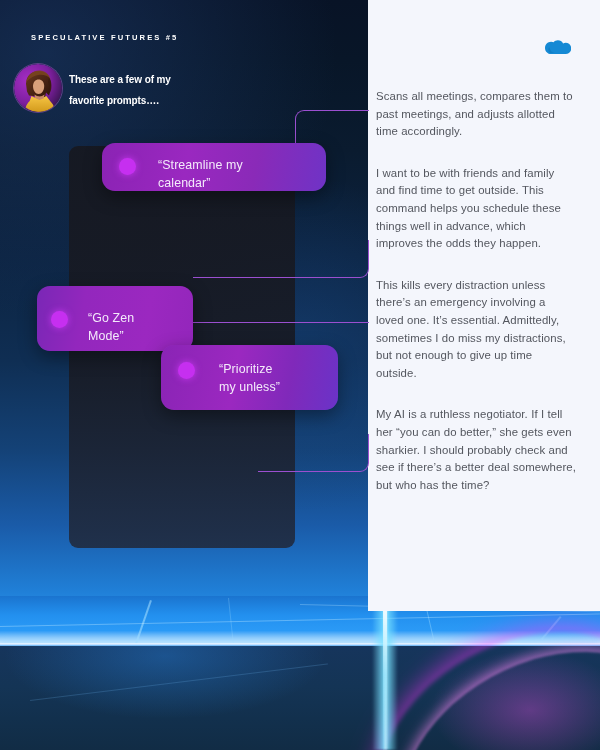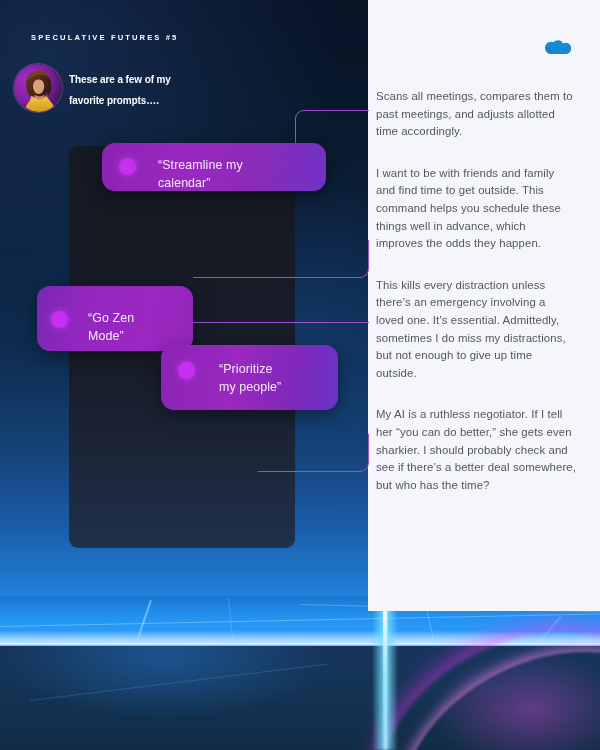--- a/index.html
+++ b/index.html
@@ -352,17 +352,17 @@
 
   <div class="card card-2">
     <div class="dot"></div>
     <div class="ctext">“Go Zen
 Mode”</div>
   </div>
 
   <div class="card card-3">
     <div class="dot"></div>
     <div class="ctext">“Prioritize
-my people”</div>
+my unless”</div>
   </div>
 
 
 </div>
 
 </body></html>

